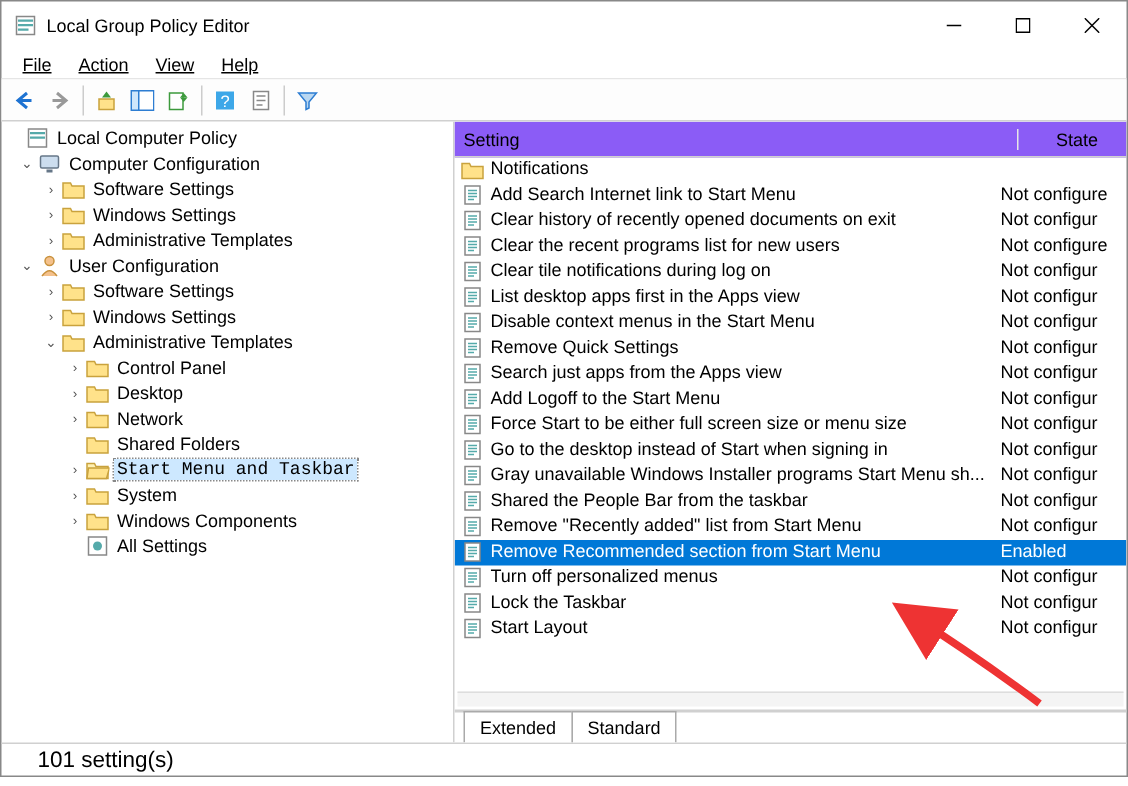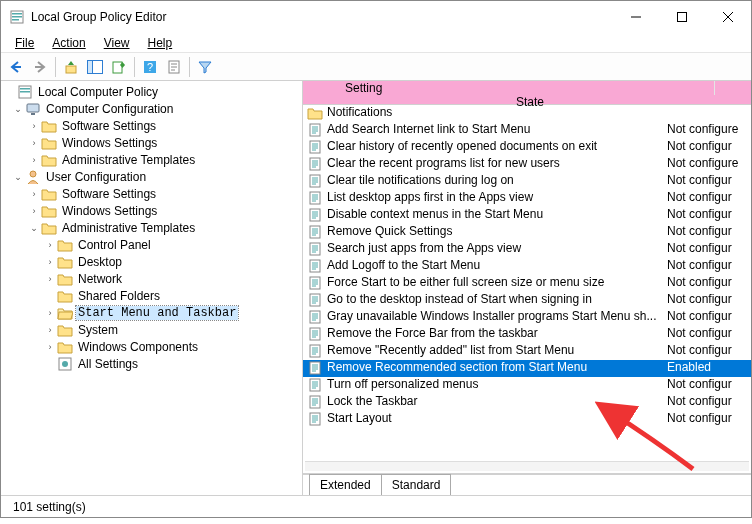--- a/index.html
+++ b/index.html
@@ -17,35 +17,35 @@
 .tbtn { width: 22px; height: 22px; display: flex; align-items: center; justify-content: center; border: 1px solid transparent; }
 .tsep { width: 1px; height: 20px; background: #ccc; margin: 0 2px; }
 .body { flex: 1; display: flex; overflow: hidden; }
 .tree { width: 302px; border-right: 1px solid #d0d0d0; overflow: auto; padding-top: 2px; }
 .titem { display: flex; align-items: center; height: 17px; white-space: nowrap; padding-right: 4px; }
 .titem .chev { width: 14px; display: flex; justify-content: center; align-items: center; color: #555; font-size: 9px; }
 .titem .ticon { width: 16px; height: 16px; margin-right: 3px; display:flex; align-items:center; justify-content:center; }
 .titem.sel .lbl { background: #cde8ff; outline: 1px dotted #888; padding: 0 2px; font-family: Liberation Mono, monospace; }
 .titem .lbl { padding: 0 2px; }
 .right { flex: 1; display: flex; flex-direction: column; overflow: hidden; }
-.listhdr { height: 24px; display: flex; align-items: center; border-bottom: 1px solid #d0d0d0; background: #f9a8d4; flex-direction: column; }
+.listhdr { height: 24px; display: flex; align-items: center; border-bottom: 1px solid #d0d0d0; background: #8b5cf6; }
 .listhdr .col { padding-left: 6px; font-size: 12px; }
 .listhdr .col.setting { width: 376px; border-right: 1px solid #e5e5e5; }
 .listhdr .col.state { flex: 1; text-align: center; }
 .list { flex: 1; overflow: hidden; }
 .row { display: flex; align-items: flex-start; height: 17px; white-space: nowrap; }
 .row .ricon { width: 16px; height: 16px; margin: 0 4px; display:flex; align-items:center; justify-content:center; }
 .row .rlbl { flex: 1; overflow: hidden; text-overflow: ellipsis; }
 .row .rstate { width: 88px; padding-left: 4px; overflow: hidden; }
 .row.sel { background: #0078d7; color: #fff; }
 .tabs { height: 22px; display: flex; align-items: flex-end; padding-left: 6px; border-top: 1px solid #d0d0d0; margin-top: 2px; position: relative; }
 .tabs::before { content: ""; position: absolute; top: 0; left: 0; right: 0; height: 1px; background: #d0d0d0; }
 .tab { border: 1px solid #aaa; border-top: 1px solid #aaa; border-bottom: none; padding: 3px 10px; font-size: 12px; background: #fff; margin-right: -1px; position: relative; }
 .tab.active { background: #fff; z-index: 2; }
-.status { height: 22px; border-top: 1px solid #d0d0d0; display: flex; align-items: center; padding-left: 12px; font-size: 12px; }
+.status { height: 22px; border-top: 1px solid #d0d0d0; display: flex; align-items: center; padding-left: 24px; font-size: 15px; }
 .folder-svg { width:16px; height:14px; }
 .policy-svg { width:14px; height:14px; }
 .arrow-annot { position: absolute; bottom: 38px; right: 48px; pointer-events: none; }
 </style>
 </head>
 <body>
 
 <div class="window">
 
   <div class="titlebar">
@@ -479,21 +479,21 @@
           <div class="row">
             <span class="ricon">
               <svg class="policy-svg" viewBox="0 0 14 14">
                 <rect x="2" y="1" width="10" height="12" fill="#fff" stroke="#888"></rect>
                 <line x1="4" y1="4" x2="10" y2="4" stroke="#5aa"></line>
                 <line x1="4" y1="6" x2="10" y2="6" stroke="#5aa"></line>
                 <line x1="4" y1="8" x2="10" y2="8" stroke="#5aa"></line>
                 <line x1="4" y1="10" x2="8" y2="10" stroke="#5aa"></line>
               </svg>
             </span>
-            <span class="rlbl">Remove the Force Bar from the taskbar</span>
+            <span class="rlbl">Shared the People Bar from the taskbar</span>
             <span class="rstate">Not configur</span>
           </div>
           <div class="row">
             <span class="ricon">
               <svg class="policy-svg" viewBox="0 0 14 14">
                 <rect x="2" y="1" width="10" height="12" fill="#fff" stroke="#888"></rect>
                 <line x1="4" y1="4" x2="10" y2="4" stroke="#5aa"></line>
                 <line x1="4" y1="6" x2="10" y2="6" stroke="#5aa"></line>
                 <line x1="4" y1="8" x2="10" y2="8" stroke="#5aa"></line>
                 <line x1="4" y1="10" x2="8" y2="10" stroke="#5aa"></line>

